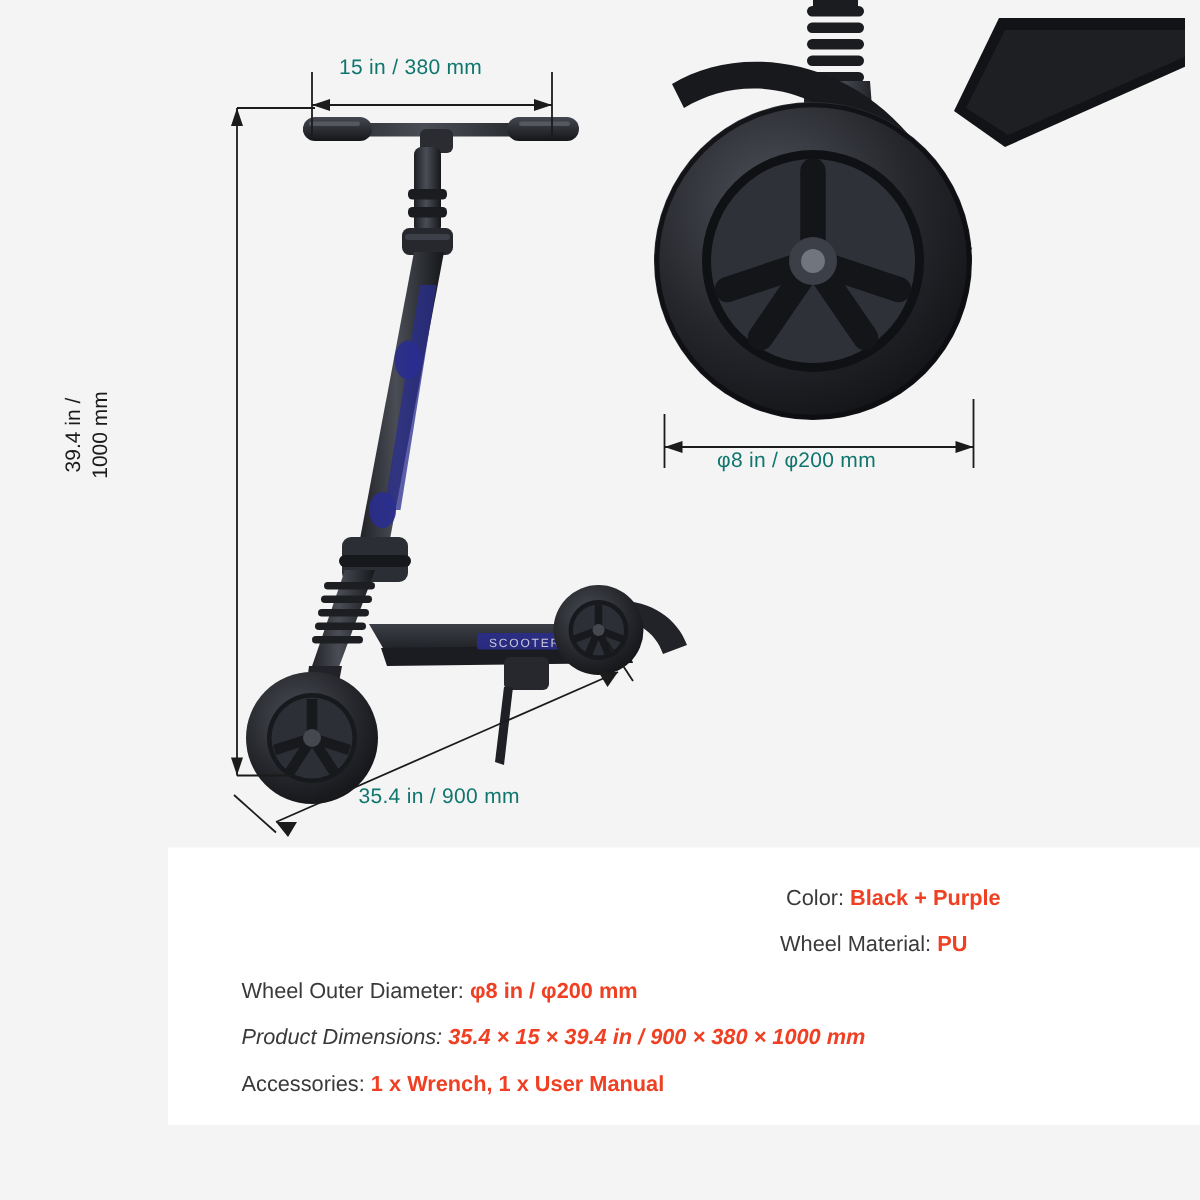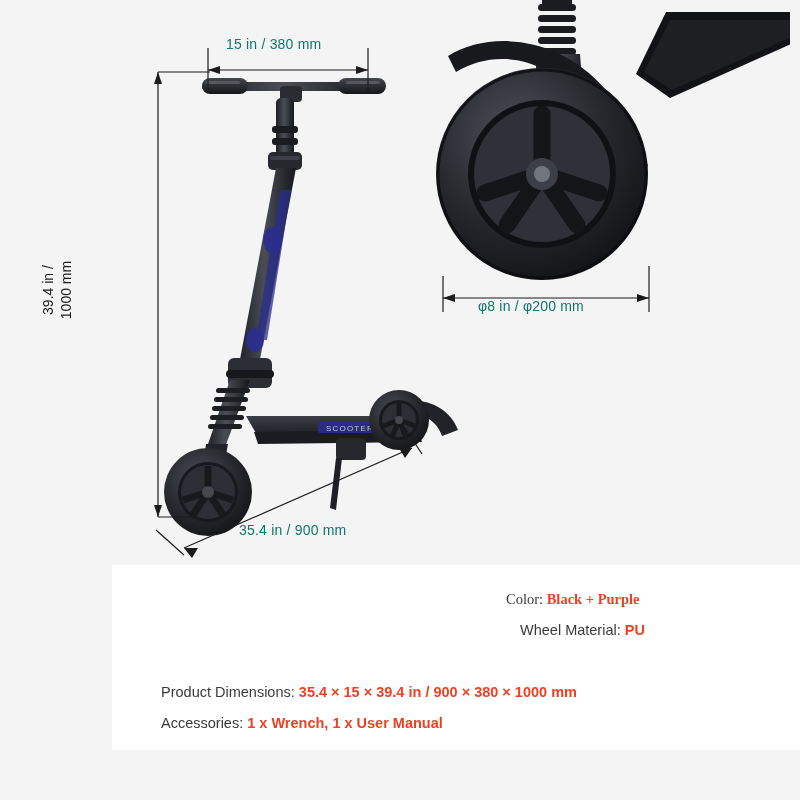--- a/index.html
+++ b/index.html
@@ -257,30 +257,34 @@
       <line x1="18" y1="46" x2="18" y2="82"></line>
       <line x1="224" y1="36" x2="224" y2="82"></line>
       <line x1="18" y1="68" x2="224" y2="68"></line>
       <polygon points="18,68 30,64 30,72" fill="#1b1b1b" stroke="none"></polygon>
       <polygon points="224,68 212,64 212,72" fill="#1b1b1b" stroke="none"></polygon>
     </g>
   </svg>
   <div class="dimlabel" style="left:478px; top:298px;">φ8 in / φ200 mm</div>
 
   <div id="spec-panel">
-    <div class="spec-row" style="left:49px; top:119px;">
+    <div class="spec-row" style="left:49px; top:88px;">
+      <span class="spec-key">Wheel Outer Diameter:</span>
+      <span class="spec-val">φ8 in / φ200 mm</span>
+    </div>
+    <div class="spec-row" style="left:49px; top:119px;font-style:italic;">
       <span class="spec-key">Product Dimensions:</span>
       <span class="spec-val">35.4 × 15 × 39.4 in / 900 × 380 × 1000 mm</span>
     </div>
     <div class="spec-row" style="left:49px; top:150px;">
       <span class="spec-key">Accessories:</span>
       <span class="spec-val">1 x Wrench, 1 x User Manual</span>
     </div>
 
-    <div class="spec-row" style="left:394px; top:26px;font-family:Liberation Serif, serif;">
+    <div class="spec-row" style="left:412px; top:26px;">
       <span class="spec-key">Color:</span>
       <span class="spec-val">Black + Purple</span>
     </div>
     <div class="spec-row" style="left:408px; top:57px;">
       <span class="spec-key">Wheel Material:</span>
       <span class="spec-val">PU</span>
     </div>
   </div>
 
 </div>

